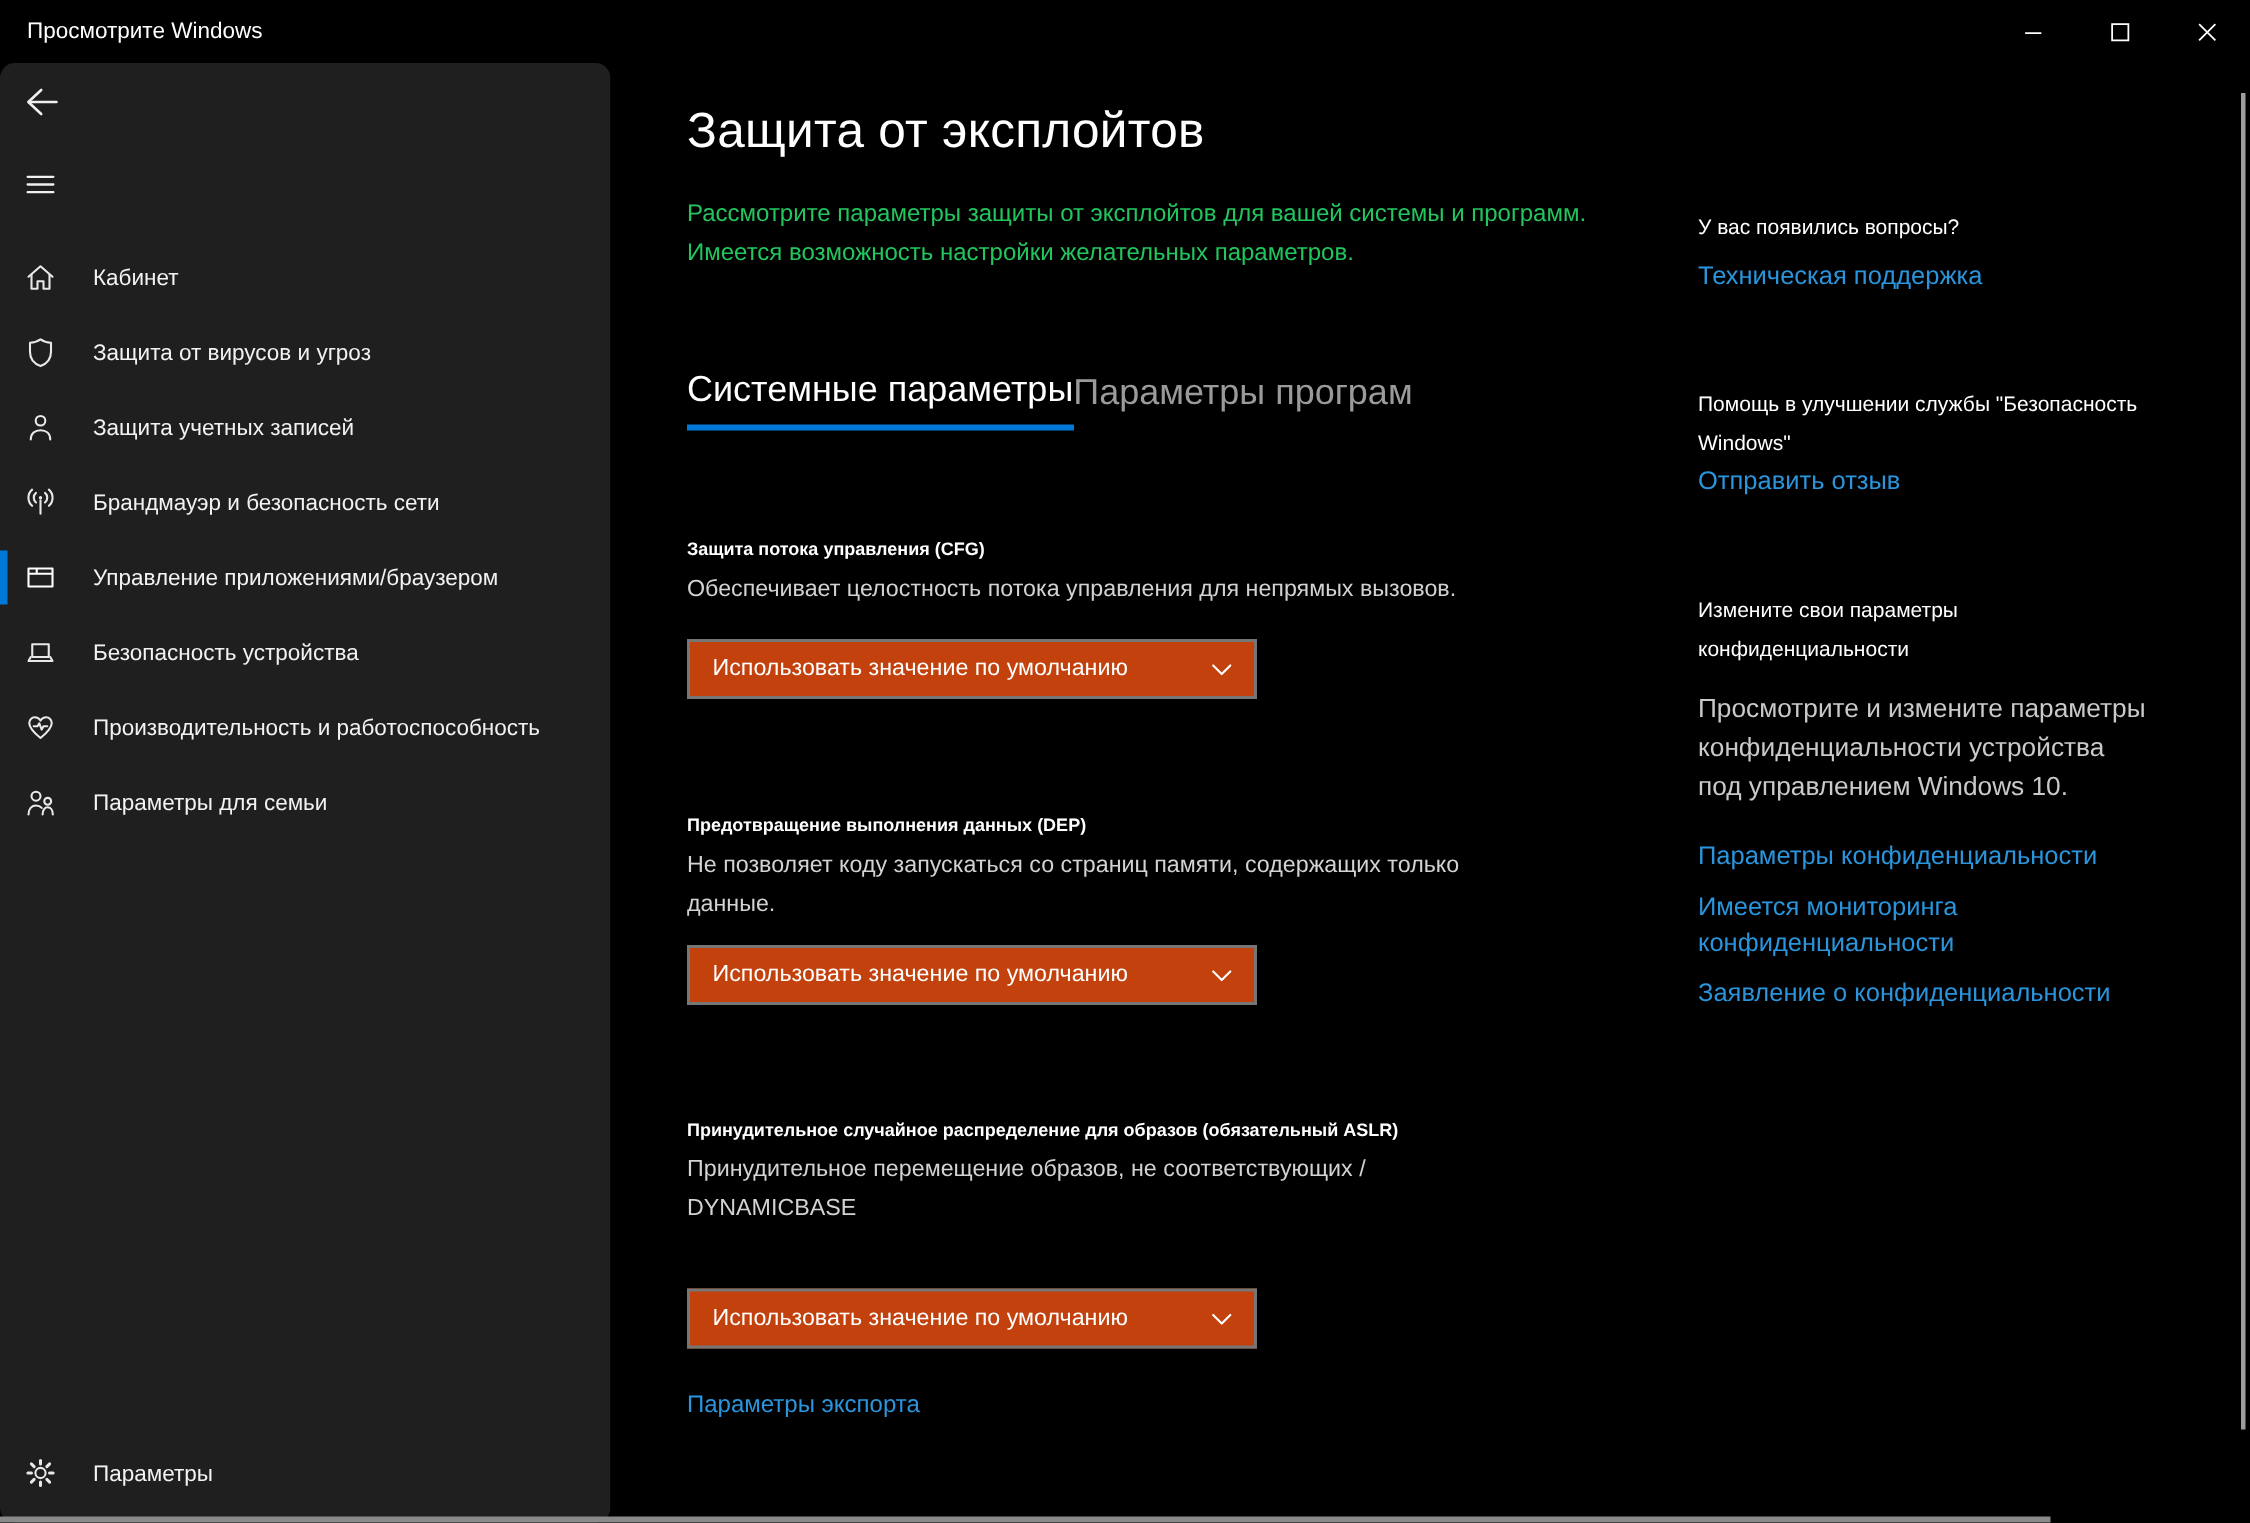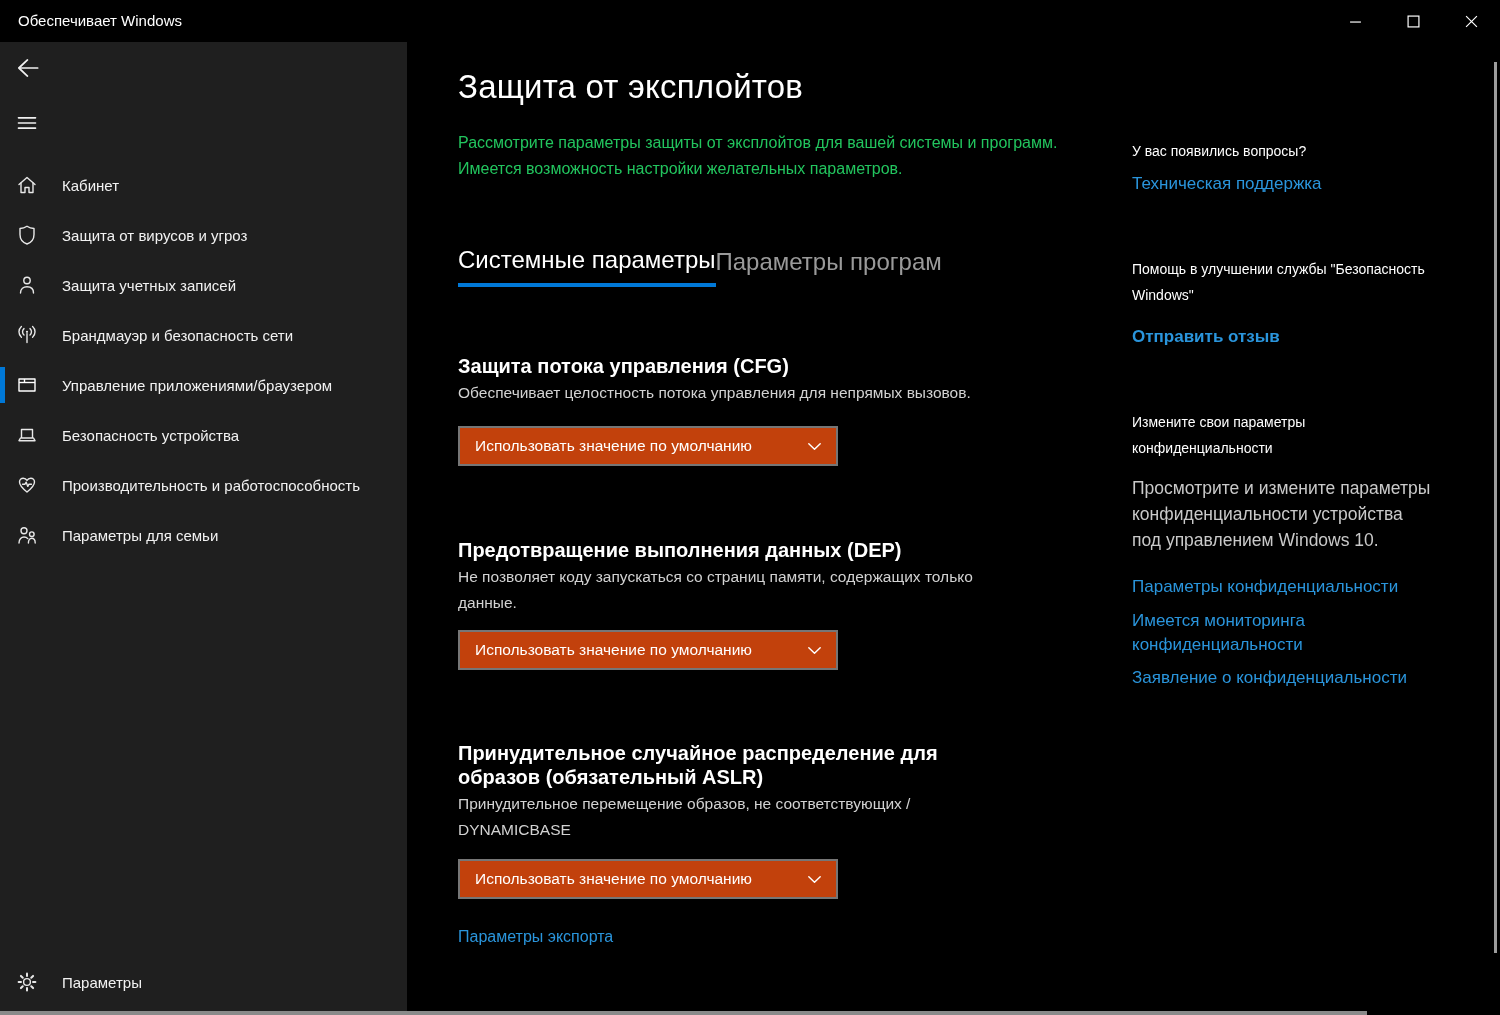--- a/index.html
+++ b/index.html
@@ -6,74 +6,74 @@
   html,body { width:1500px; height:1015px; background:#000; overflow:hidden;
               font-family:"Liberation Sans","DejaVu Sans",sans-serif; }
 
   
   .titlebar { position:absolute; left:0; top:0; width:1500px; height:42px; background:#000; }
   .titlebar-text { position:absolute; left:18px; top:0; line-height:42px; font-size:15px; color:#fff; }
   .win-controls { position:absolute; right:0; top:0; height:42px; display:flex; }
   .win-btn { width:58px; height:42px; display:flex; align-items:center; justify-content:center; background:transparent; border:none; cursor:default; }
 
   
-  .sidebar { position:absolute; left:0; top:42px; width:407px; bottom:0; background:#1f1f1f; overflow:hidden; }
+  .sidebar { position:absolute; left:0; top:42px; width:407px; bottom:0; background:#1f1f1f; overflow:hidden;border-radius:10px; }
   .icon-btn { position:absolute; background:transparent; border:none; }
   .back-btn { left:13px; top:11px; width:30px; height:30px; }
   .menu-btn { left:15px; top:68px; width:26px; height:26px; }
   .nav { position:absolute; left:0; top:118px; width:100%; }
   .nav-item { position:relative; height:50px; display:flex; align-items:center; padding-left:14px; white-space:nowrap; }
   .nav-item .ico { width:26px; height:26px; display:flex; align-items:center; justify-content:center; flex:0 0 26px; }
   .nav-item .lbl { margin-left:22px; font-size:15px; color:#f2f2f2; }
   .sel-bar { position:absolute; left:0; top:7px; width:5px; height:36px; background:#0078d7; }
   .nav-bottom { position:absolute; left:0; bottom:8px; width:100%; }
 
   
   .main { position:absolute; left:407px; top:42px; right:0; bottom:0; background:#000; }
   .page-title { position:absolute; left:51px; top:26px; font-size:33px; font-weight:300; color:#fff; letter-spacing:.2px; }
   .page-desc { position:absolute; left:51px; top:88px; width:605px; font-size:16px; line-height:26px; color:#22c55e; }
   .tabs { position:absolute; left:51px; top:204px; display:flex; white-space:nowrap; }
   .tab { font-size:24px; font-weight:300; background:none; border:none; padding:0 0 9px 0; color:#9a9a9a; }
   .tab.active { color:#fff; border-bottom:4px solid #0078d7; }
   .group { position:absolute; left:51px; width:622px; }
   .g1 { top:312px; } .g2 { top:496px; } .g3 { top:699px; }
-  .group-title { font-size:20px; font-weight:700; line-height:24px; color:#fff; max-width:560px; }
+  .group-title { font-size:12px; font-weight:700; line-height:24px; color:#fff; max-width:560px; }
   .group-desc { margin-top:2px; font-size:15.5px; line-height:26px; color:#d2d2d2; max-width:560px; }
   .dropdown { position:absolute; left:0; width:380px; height:40px; background:#c2410c;
               border:2px solid #767676; color:#fff; font-size:15.5px;
               display:flex; align-items:center; justify-content:space-between; padding:0 12px 0 15px;
               font-family:inherit; }
   .g1 .dropdown { top:72px; } .g2 .dropdown { top:92px; } .g3 .dropdown { top:118px; }
   .link { color:#2a95dc; text-decoration:none; }
   .export-link { position:absolute; left:51px; top:886px; font-size:16px; }
 
   
   .aside { position:absolute; left:725px; top:96px; width:300px; }
   .aside-h { font-size:14px; font-weight:400; line-height:26px; color:#fff; }
   .aside-link { display:inline-block; font-size:17px; line-height:24px; }
   .sp-link { margin-top:8px; }
   .improve-h { margin-top:60px; }
-  .fb-link { margin-top:17px;font-weight:bold; }
+  .fb-link { margin-top:1px; }
   .privacy-h { margin-top:60px; }
   .privacy-text { margin-top:14px; font-size:17.5px; line-height:26px; color:#c9c9c9; }
   .pv-link1 { margin-top:22px; }
   .pv-link2 { margin-top:10px; }
   .pv-link3 { margin-top:9px; }
 
   
   .v-scroll { position:absolute; left:1494px; top:62px; width:3px; height:891px; background:#9d9d9d; }
   .h-scroll { position:absolute; left:0; top:1011px; height:4px; width:1367px; background:#8a8a8a; }
 
   svg { display:block; }
 </style>
 </head>
 <body>
 
 <div class="titlebar">
-  <span class="titlebar-text">Обеспечивает Windows</span>
+  <span class="titlebar-text">Просмотрите Windows</span>
   <div class="win-controls">
     <button class="win-btn">
       <span>
         <svg width="13" height="13" viewBox="0 0 12 12">
             <path d="M1 6.5 H11" stroke="#fff" stroke-width="1.1" fill="none"></path>
           </svg>
       </span>
     </button>
     <button class="win-btn">
       <span>

